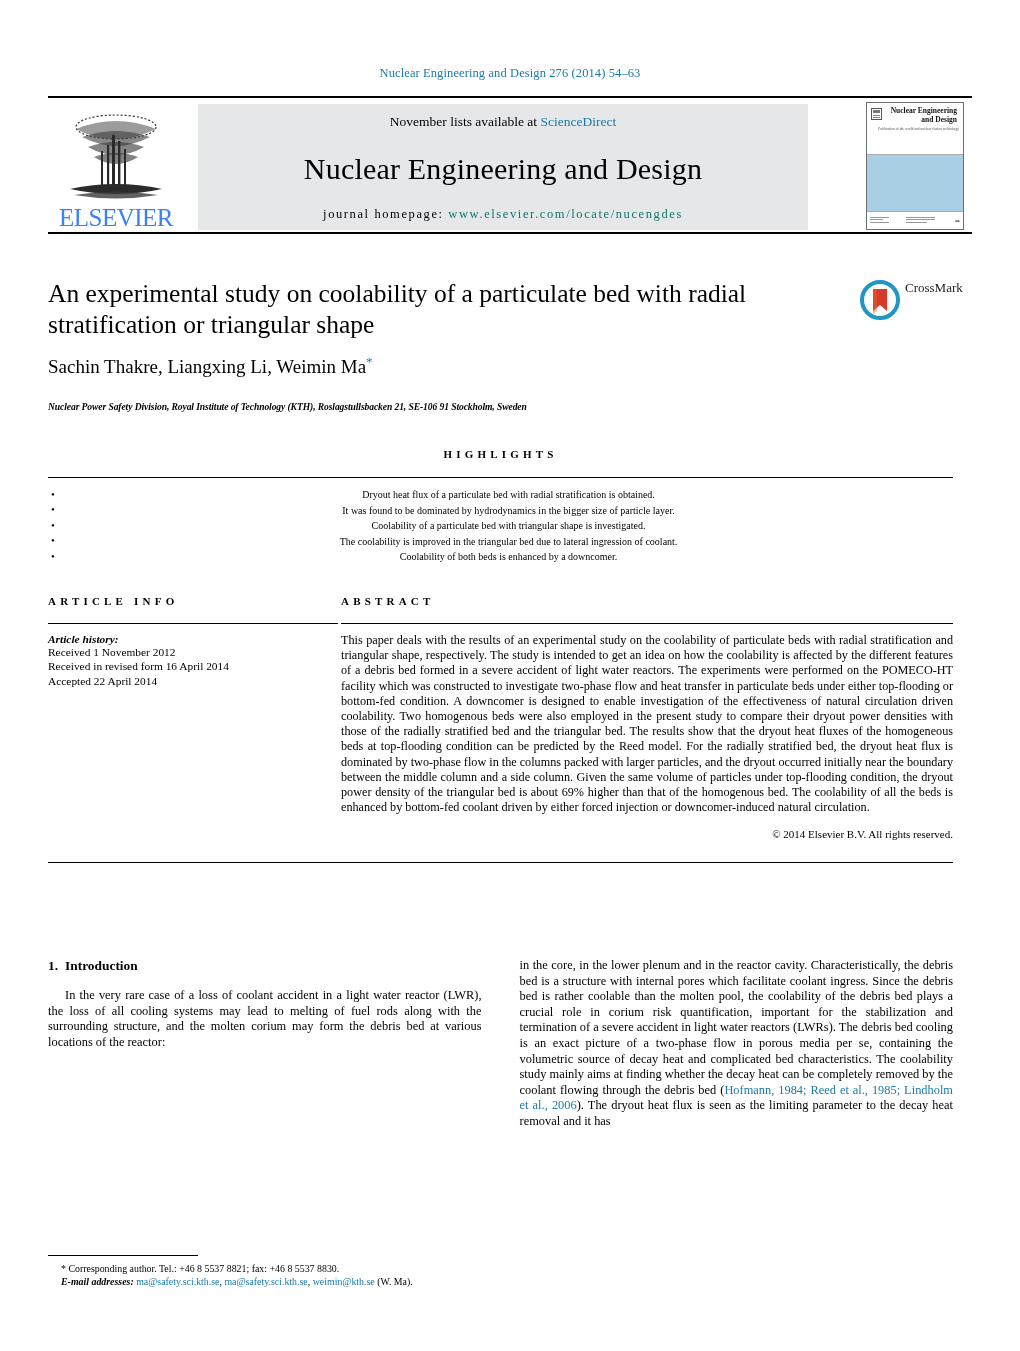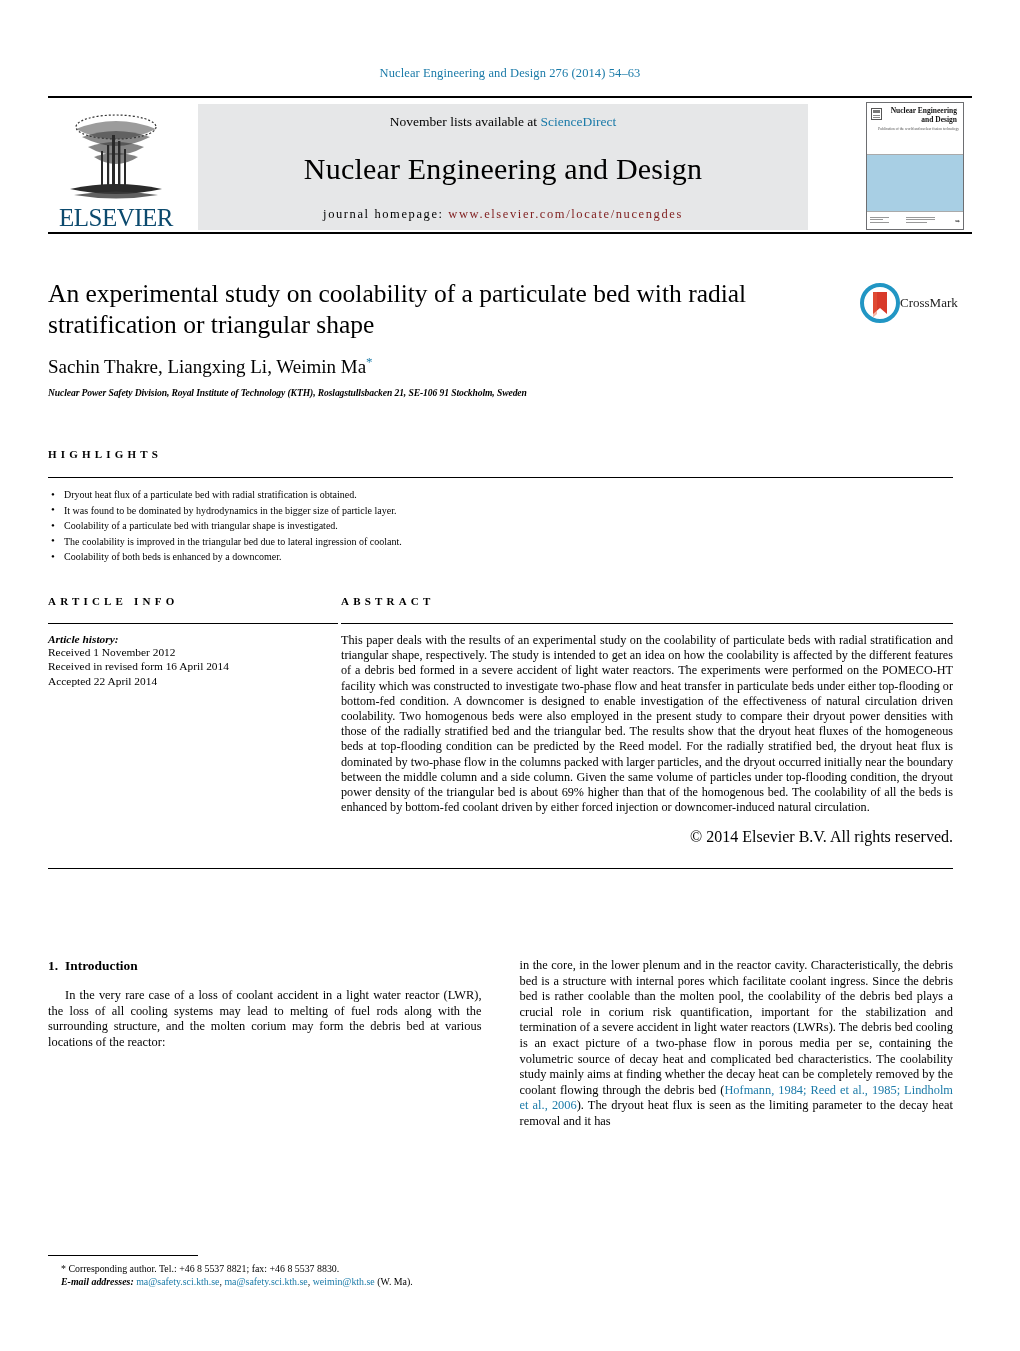--- a/index.html
+++ b/index.html
@@ -39,21 +39,21 @@
     position: absolute; left: 0; top: 136px; width: 924px; height: 2px; background: #000;
   }
   .elsevier-logo {
     position: absolute; left: 8px; top: 8px; width: 120px; height: 126px;
     display: flex; flex-direction: column; align-items: center; justify-content: flex-end;
   }
   .tree-svg { width: 108px; height: 96px; display: block; }
   .elsevier-word {
     font-family: "Liberation Serif", serif;
     font-size: 25px;
-    color: #0c4a6e;
+    color: #3b82f6;
     letter-spacing: -0.5px;
     line-height: 1;
     margin-top: 2px;
   }
   .center-panel {
     position: absolute; left: 150px; top: 8px; width: 610px; height: 126px;
     background: #e6e7e8;
     display: flex; flex-direction: column; align-items: center; justify-content: space-between;
     padding: 10px 0 8px 0;
   }
@@ -61,21 +61,21 @@
   .contents-line .sd { color: #1a7aa8; }
   .journal-title {
     font-size: 30px;
     letter-spacing: .2px;
     font-family: "Liberation Serif", serif;
   }
   .homepage-line {
     font-size: 12.5px;
     letter-spacing: 1.6px;
   }
-  .homepage-line .url { color: #7f1d1d; }
+  .homepage-line .url { color: #0f766e; }
   .cover-thumb {
     position: absolute; right: 8px; top: 6px;
     width: 98px; height: 128px;
     border: 1px solid #6d6e71;
     background: #fff;
     overflow: hidden;
   }
   .cover-top {
     height: 52px; background: #ffffff; border-bottom: 1px solid #aaa;
     position: relative; padding: 4px 4px 0 4px;
@@ -114,37 +114,37 @@
   .title-block { position: absolute; left: 48px; top: 278px; width: 780px; }
   .paper-title {
     font-size: 25.5px; line-height: 31px; font-weight: normal;
     margin: 0; font-family: "Liberation Serif", serif;
   }
   .authors {
     margin-top: 14px; font-size: 19px; font-family: "Liberation Serif", serif;
   }
   .authors .star { color: #1a7aa8; font-size: 13px; vertical-align: super; }
   .affil {
-    margin-top: 9px; font-size: 9.6px; font-style: italic; font-weight: bold;
+    margin-top: 23px; font-size: 9.6px; font-style: italic; font-weight: bold;
     font-family: "Liberation Serif", serif; letter-spacing: -0.1px;
   }
 
   
   .crossmark {
     position: absolute; right: 48px; top: 280px;
-    width: 112px; height: 46px; display: flex; align-items: center; 
+    width: 112px; height: 46px; display: flex; gap: 5px;
   }
   .crossmark-text { font-size: 13px; font-family: "Liberation Serif", serif; color: #222; }
 
   
   .section-head {
     font-size: 11px; font-weight: bold; letter-spacing: 4.2px;
     font-family: "Liberation Serif", serif;
   }
-  .highlights { position: absolute; left: 48px; top: 448px; width: 905px; }
+  .highlights { position: absolute; left: 48px; top: 448px; width: 905px; text-align: center; }
   .hl-rule { border-top: 1px solid #000; margin-top: 17px; }
   .hl-list { margin: 0; padding: 0; list-style: none; margin-top: 9px; }
   .hl-list li {
     font-size: 10px; line-height: 15.6px; padding-left: 16px; position: relative;
     font-family: "Liberation Serif", serif;
   }
   .hl-list li::before {
     content: "\2022"; position: absolute; left: 3px; top: -0.5px; font-size: 11px;
   }
 
@@ -157,21 +157,21 @@
   .art-hist-label {
     font-size: 11.4px; font-style: italic; font-weight: bold;
     font-family: "Liberation Serif", serif;
   }
   .art-hist-line { font-size: 11.4px; line-height: 14.4px; font-family: "Liberation Serif", serif; }
   .abstract-text {
     font-size: 12.2px; line-height: 15.2px; text-align: justify;
     font-family: "Liberation Serif", serif;
   }
   .copyright {
-    margin-top: 13px; text-align: right; font-size: 16px;
+    margin-top: 13px; text-align: right; font-size: 11px;
     font-family: "Liberation Serif", serif;
   }
   .bottom-rule { border-top: 1px solid #000; margin-top: 22px; }
 
   
   .body-cols {
     position: absolute; left: 48px; top: 958px; width: 905px; height: 330px;
     display: flex; gap: 38px;
   }
   .bcol { width: 434px; position: relative; }

